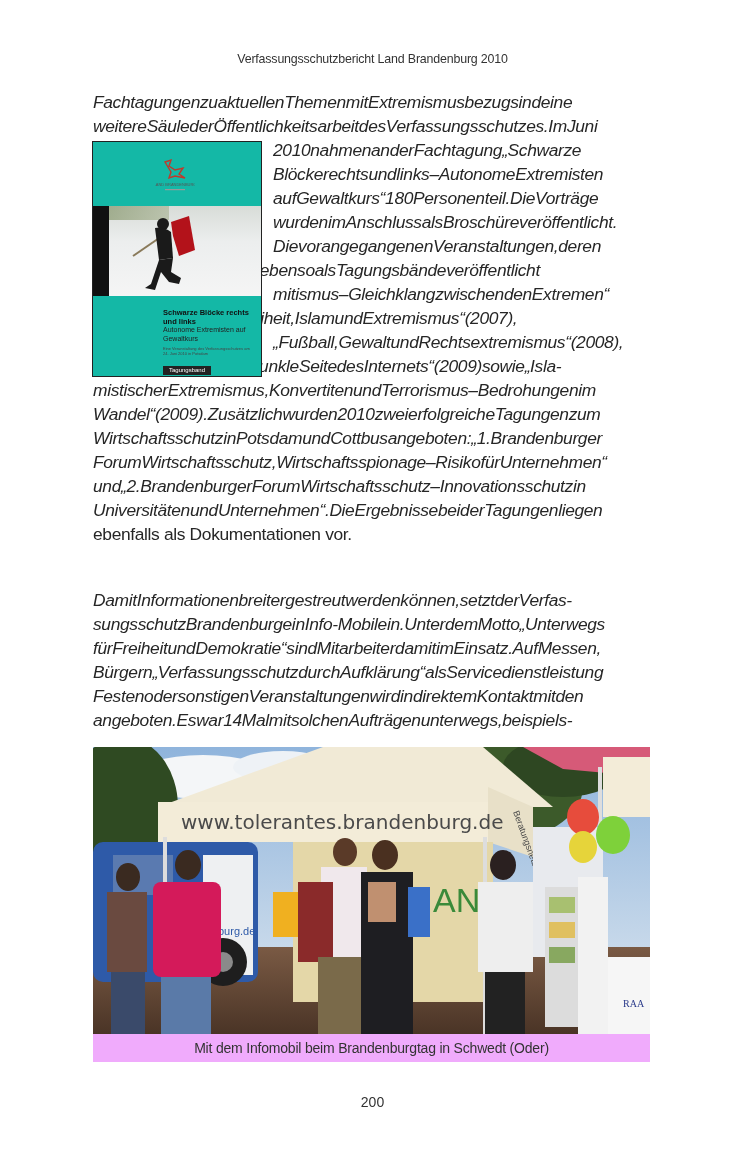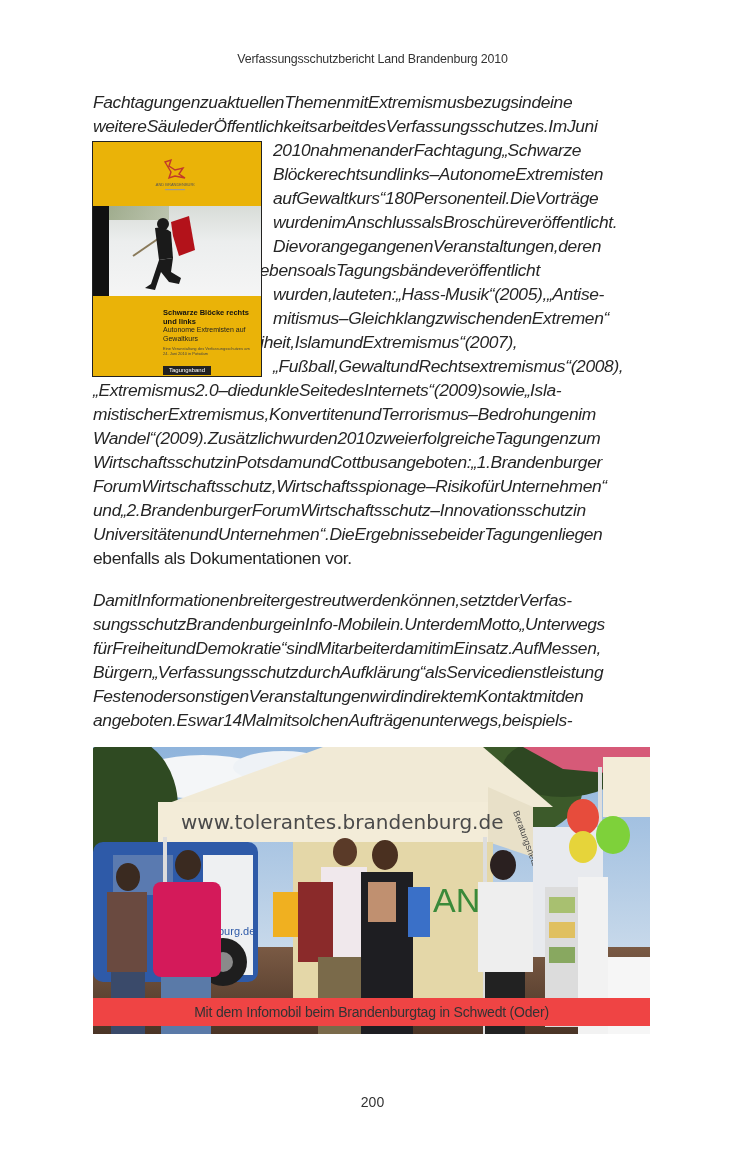--- a/index.html
+++ b/index.html
@@ -19,21 +19,21 @@
   }
   .body-text .line { display: block; height: 24px; white-space: nowrap; }
   .just { display: flex; justify-content: space-between; white-space: nowrap; font-style: italic; }
   .just span { display: inline-block; }
 
   #para1 { top: 90px; }
   #para2 { top: 588px; }
 
   .cover {
     position: absolute; left: 92px; top: 141px; width: 170px; height: 236px;
-    border: 1px solid #222; background: #eab308; overflow: hidden;
+    border: 1px solid #222; background: #14b8a6; overflow: hidden;
   }
   .cover .logo { position: absolute; left: 62px; top: 14px; width: 40px; height: 40px; }
   .cover .photo {
     position: absolute; left: 0; top: 64px; width: 168px; height: 90px;
     background: linear-gradient(180deg, #d8dcd8 0%, #eceeee 40%, #f5f5f5 100%);
   }
   .cover .photo-bar { position: absolute; left: 0; top: 0; width: 16px; height: 90px; background: #111; }
   .cover .tree { position: absolute; left: 16px; top: 0; width: 60px; height: 14px; background: linear-gradient(90deg,#7a8c5c,#a5b08e); opacity: .6; }
   .cover .title1 { position: absolute; left: 70px; top: 166px; font-size: 7.5px; font-weight: bold; line-height: 9px; color: #111; }
   .cover .title2 { position: absolute; left: 70px; top: 184px; font-size: 7px; line-height: 8.5px; color: #222; }
@@ -41,22 +41,22 @@
   .cover .badge {
     position: absolute; left: 70px; top: 224px; font-size: 6px; line-height: 9px;
     color: #fff; background: #222; padding: 0 6px;
   }
 
   .photo-box {
     position: absolute; left: 93px; top: 747px; width: 557px; height: 287px; overflow: hidden;
     background: #5a5040;
   }
   .caption {
-    position: absolute; left: 93px; top: 998px; width: 557px; height: 28px;
-    background: #ef4444; text-align: center; font-size: 14px; line-height: 28px; color: #333;
+    position: absolute; left: 93px; top: 1034px; width: 557px; height: 28px;
+    background: #f0abfc; text-align: center; font-size: 14px; line-height: 28px; color: #333;
     letter-spacing: -0.2px;
   }
   .page-number {
     position: absolute; top: 1094px; left: 0; width: 745px; text-align: center;
     font-size: 14px; color: #333;
   }
 </style>
 </head>
 <body>
 
@@ -64,21 +64,20 @@
 
 <div class="body-text" id="para1">
   <div class="line just"><span>Fachtagungen</span><span>zu</span><span>aktuellen</span><span>Themen</span><span>mit</span><span>Extremismusbezug</span><span>sind</span><span>eine</span></div>
   <div class="line just"><span>weitere</span><span>Säule</span><span>der</span><span>Öffentlichkeitsarbeit</span><span>des</span><span>Verfassungsschutzes.</span><span>Im</span><span>Juni</span></div>
   <div class="line just" style="margin-left:180px"><span>2010</span><span>nahmen</span><span>an</span><span>der</span><span>Fachtagung</span><span>„Schwarze</span></div>
   <div class="line just" style="margin-left:180px"><span>Blöcke</span><span>rechts</span><span>und</span><span>links</span><span>–</span><span>Autonome</span><span>Extremisten</span></div>
   <div class="line just" style="margin-left:180px"><span>auf</span><span>Gewaltkurs“</span><span>180</span><span>Personen</span><span>teil.</span><span>Die</span><span>Vorträge</span></div>
   <div class="line just" style="margin-left:180px"><span>wurden</span><span>im</span><span>Anschluss</span><span>als</span><span>Broschüre</span><span>veröffentlicht.</span></div>
   <div class="line just" style="margin-left:180px"><span>Die</span><span>vorangegangenen</span><span>Veranstaltungen,</span><span>deren</span></div>
   <div class="line just" style="margin-left:117px"><span>Inhalte</span><span>ebenso</span><span>als</span><span>Tagungsbände</span><span>veröffentlicht</span></div>
-  <div class="line just" style="margin-left:180px"><span>wurden,</span><span>lauteten:</span><span>„Hass-Musik“</span><span>(2005),</span><span>„Antise-</span></div>
   <div class="line just" style="margin-left:180px"><span>mitismus</span><span>–</span><span>Gleichklang</span><span>zwischen</span><span>den</span><span>Extremen“</span></div>
   <div class="line just" style="margin-left:84px"><span>(2007),</span><span>„Freiheit,</span><span>Islam</span><span>und</span><span>Extremismus“</span><span>(2007),</span></div>
   <div class="line just" style="margin-left:180px"><span>„Fußball,</span><span>Gewalt</span><span>und</span><span>Rechtsextremismus“</span><span>(2008),</span></div>
   <div class="line just"><span>„Extremismus</span><span>2.0</span><span>–</span><span>die</span><span>dunkle</span><span>Seite</span><span>des</span><span>Internets“</span><span>(2009)</span><span>sowie</span><span>„Isla-</span></div>
   <div class="line just"><span>mistischer</span><span>Extremismus,</span><span>Konvertiten</span><span>und</span><span>Terrorismus</span><span>–</span><span>Bedrohungen</span><span>im</span></div>
   <div class="line just"><span>Wandel“</span><span>(2009).</span><span>Zusätzlich</span><span>wurden</span><span>2010</span><span>zwei</span><span>erfolgreiche</span><span>Tagungen</span><span>zum</span></div>
   <div class="line just"><span>Wirtschaftsschutz</span><span>in</span><span>Potsdam</span><span>und</span><span>Cottbus</span><span>angeboten:</span><span>„1.</span><span>Brandenburger</span></div>
   <div class="line just"><span>Forum</span><span>Wirtschaftsschutz,</span><span>Wirtschaftsspionage</span><span>–</span><span>Risiko</span><span>für</span><span>Unternehmen“</span></div>
   <div class="line just"><span>und</span><span>„2.</span><span>Brandenburger</span><span>Forum</span><span>Wirtschaftsschutz</span><span>–</span><span>Innovationsschutz</span><span>in</span></div>
   <div class="line just"><span>Universitäten</span><span>und</span><span>Unternehmen“.</span><span>Die</span><span>Ergebnisse</span><span>beider</span><span>Tagungen</span><span>liegen</span></div>

